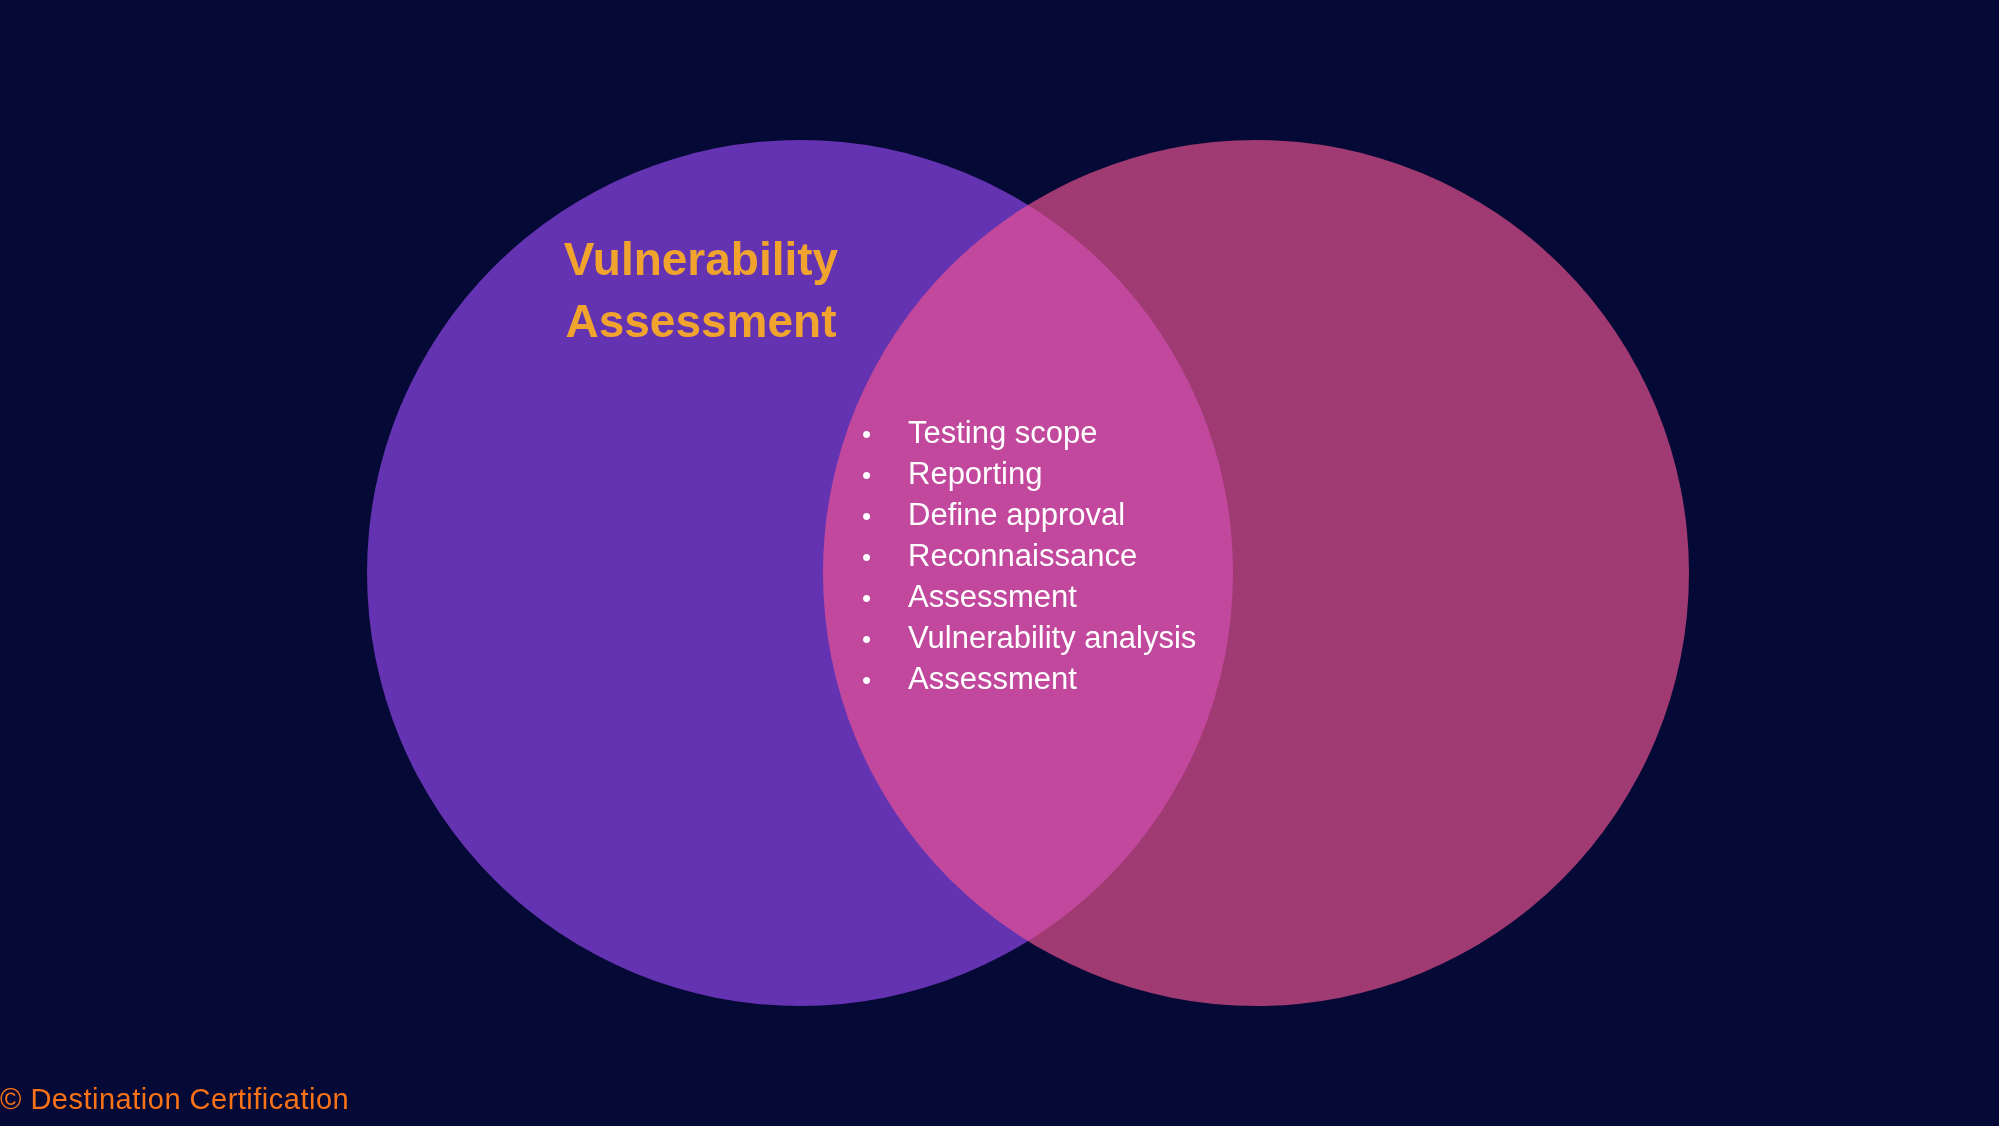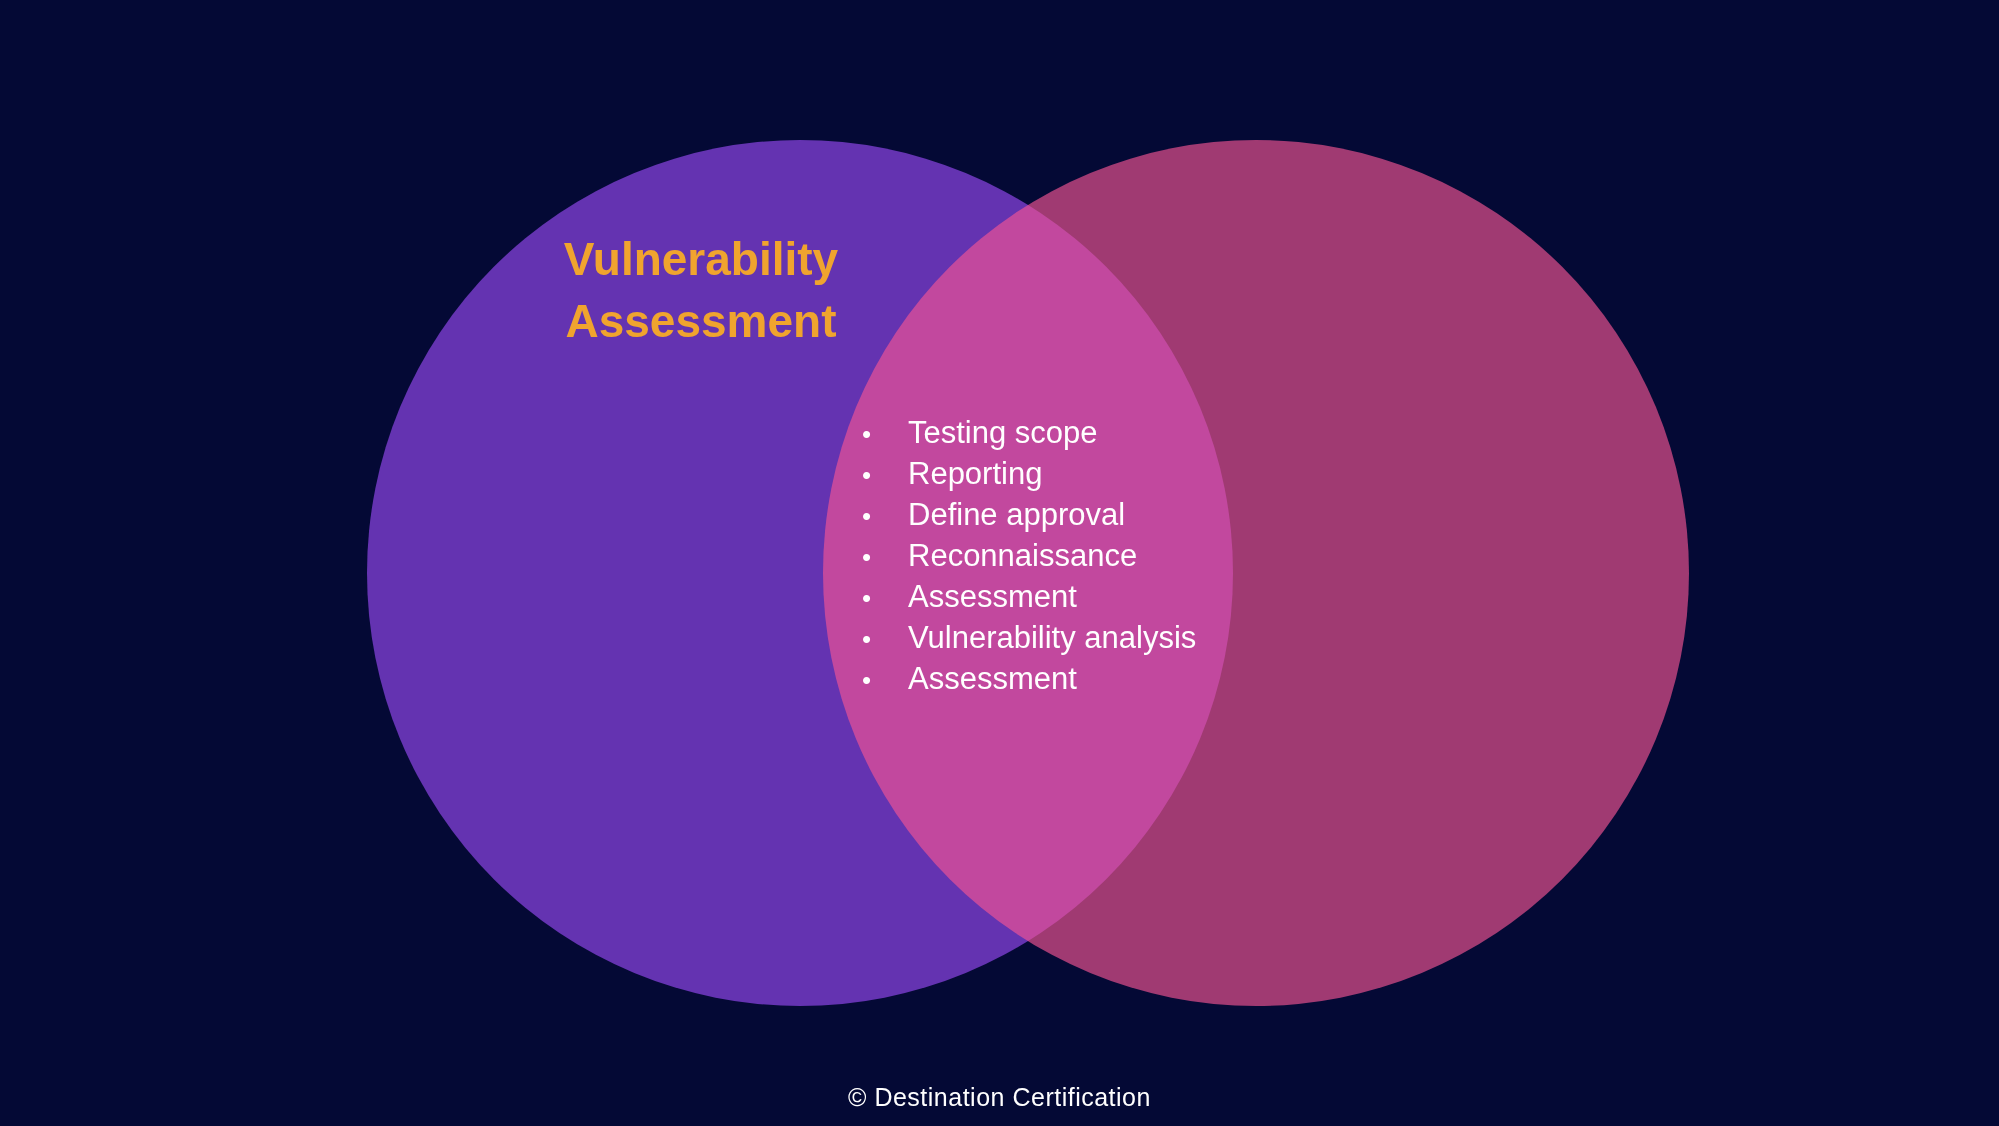--- a/index.html
+++ b/index.html
@@ -55,23 +55,22 @@
     flex: 0 0 20px;
     font-size: 26px;
     margin-right: 26px;
     color: #FFFFFF;
   }
   .watermark {
     position: absolute;
     left: 0;
     top: 1083px;
     width: 1999px;
-    text-align: center;
-    font-size: 25px;
-    color: #ffffff;
+    font-size: 29px;
+    color: #f97316;
     letter-spacing: 0.5px;
   }
 </style>
 </head>
 <body>
 
 <div class="canvas">
 
   <svg class="venn-svg" width="1999" height="1126" viewBox="0 0 1999 1126">
     <circle cx="800" cy="573" r="433" fill="#6433B1"></circle>

